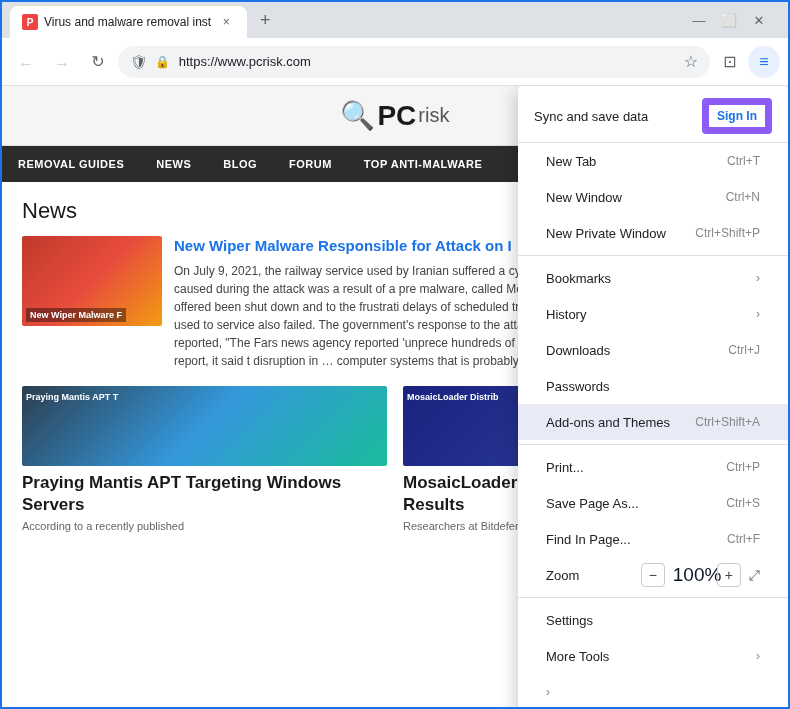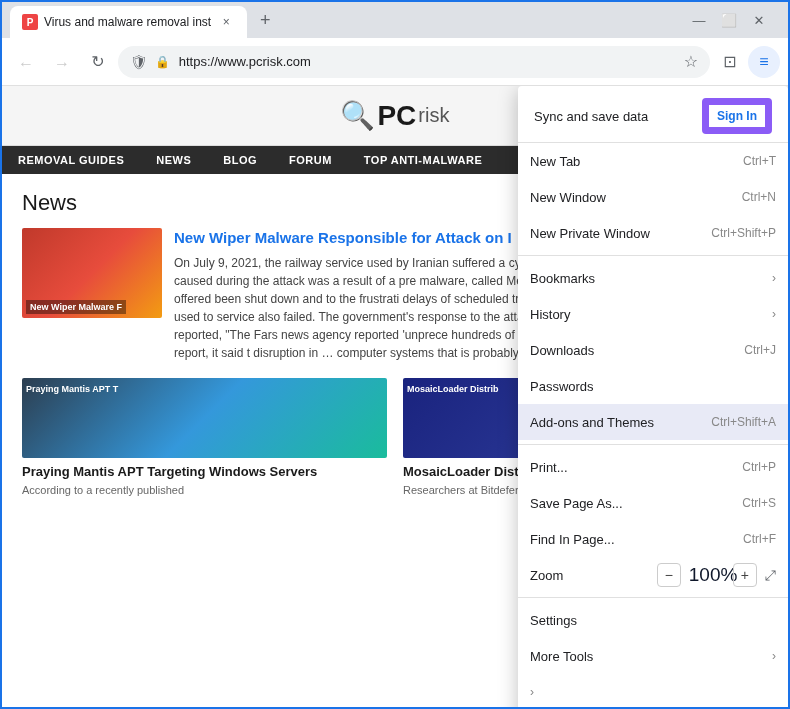--- a/index.html
+++ b/index.html
@@ -200,21 +200,21 @@
     
     .website-content {
       flex: 1;
       overflow: hidden;
       position: relative;
       background: #fff;
     }
 
     .site-nav {
       background: #2c2c2c;
-      height: 28px;
+      height: 36px;
       display: flex;
       align-items: center;
       padding: 0 12px;
       gap: 24px;
     }
 
     .site-nav-item {
       color: #fff;
       font-size: 11px;
       font-weight: 600;
@@ -319,21 +319,21 @@
 
     .thumb-mantis {
       background: linear-gradient(135deg, #2c3e50, #3498db, #1abc9c);
     }
 
     .thumb-mosaic {
       background: linear-gradient(135deg, #1a237e, #283593, #3949ab);
     }
 
     .news-card-title {
-      font-size: 13px;
+      font-size: 17px;
       font-weight: 600;
       color: #1a1a1a;
       margin-top: 6px;
       line-height: 1.3;
     }
 
     .news-card-excerpt {
       font-size: 11px;
       color: #666;
       margin-top: 4px;
@@ -355,21 +355,21 @@
     .menu-section-divider {
       height: 1px;
       background: #e0e0e0;
       margin: 4px 0;
     }
 
     .menu-item {
       height: 36px;
       display: flex;
       align-items: center;
-      padding: 0 12px;
+      padding: 0 28px;
       cursor: pointer;
       position: relative;
     }
     .menu-item.highlighted { background: #e8eaf6; }
 
     .menu-item-label {
       font-size: 13px;
       color: #202124;
       flex: 1;
     }

